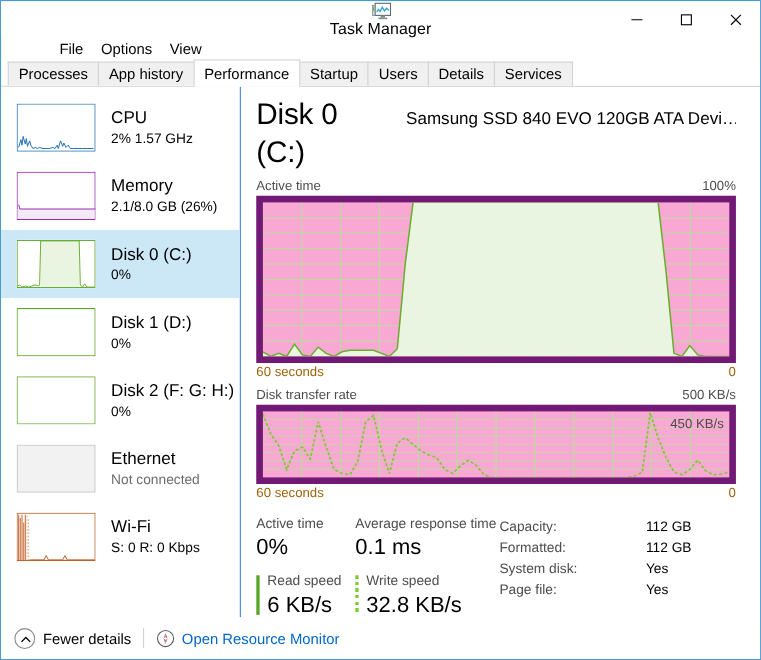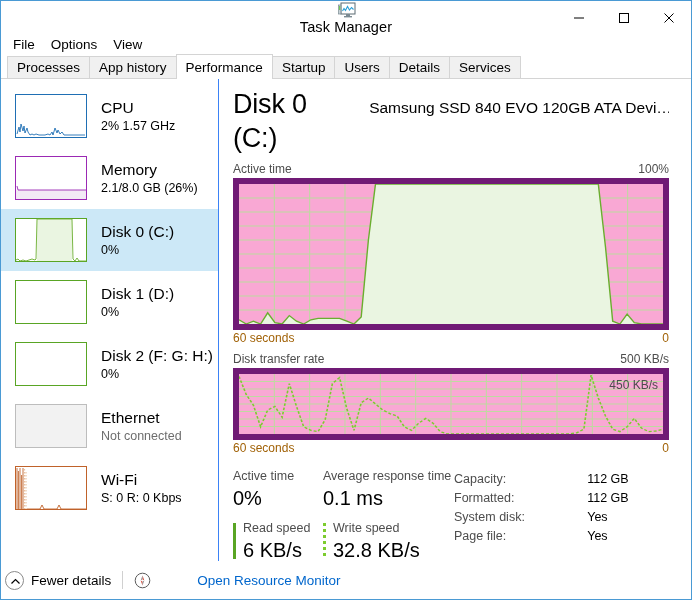--- a/index.html
+++ b/index.html
@@ -51,22 +51,23 @@
     display: flex; align-items: center; justify-content: center;
     color: #000;
     font-size: 13px;
   }
 
   
   .menubar {
     height: 23px;
     display: flex;
     align-items: center;
-    padding-left: 4px;
-    background: #ffffff;
+    padding-left: 16px;
+    background: #ffffff;
+    margin-left: 29px;
   }
   .menu-item {
     font-size: 13.5px;
     color: #000;
     padding: 2px 8px;
   }
 
   
   .tabstrip {
     position: relative;
@@ -245,21 +246,21 @@
   .info-k { font-size: 12.5px; color: #4d4d4d; line-height: 19px; }
   .info-v { font-size: 12.5px; color: #000; line-height: 19px; }
 
   
   .footer {
     position: absolute;
     left: 0; right: 0; bottom: 0;
     height: 38px;
     display: flex;
     align-items: center;
-    padding-left: 4px;
+    padding-left: 12px;
     background: #ffffff;
   }
   .fewer {
     display: flex;
     align-items: center;
     font-size: 13.5px;
     color: #000;
   }
   .circ-chev {
     width: 19px; height: 19px;
@@ -272,21 +273,20 @@
   .divider-v {
     width: 1px; height: 18px;
     background: #d0d0d0;
     margin: 0 11px;
   }
   .resmon {
     display: flex;
     align-items: center;
     font-size: 13.5px;
     color: #0066cc;
-    gap: 40px;
   }
   .resmon-icon {
     width: 17px; height: 17px;
     margin-right: 6px;
     flex: none;
   }
 </style>
 </head>
 <body>
 

